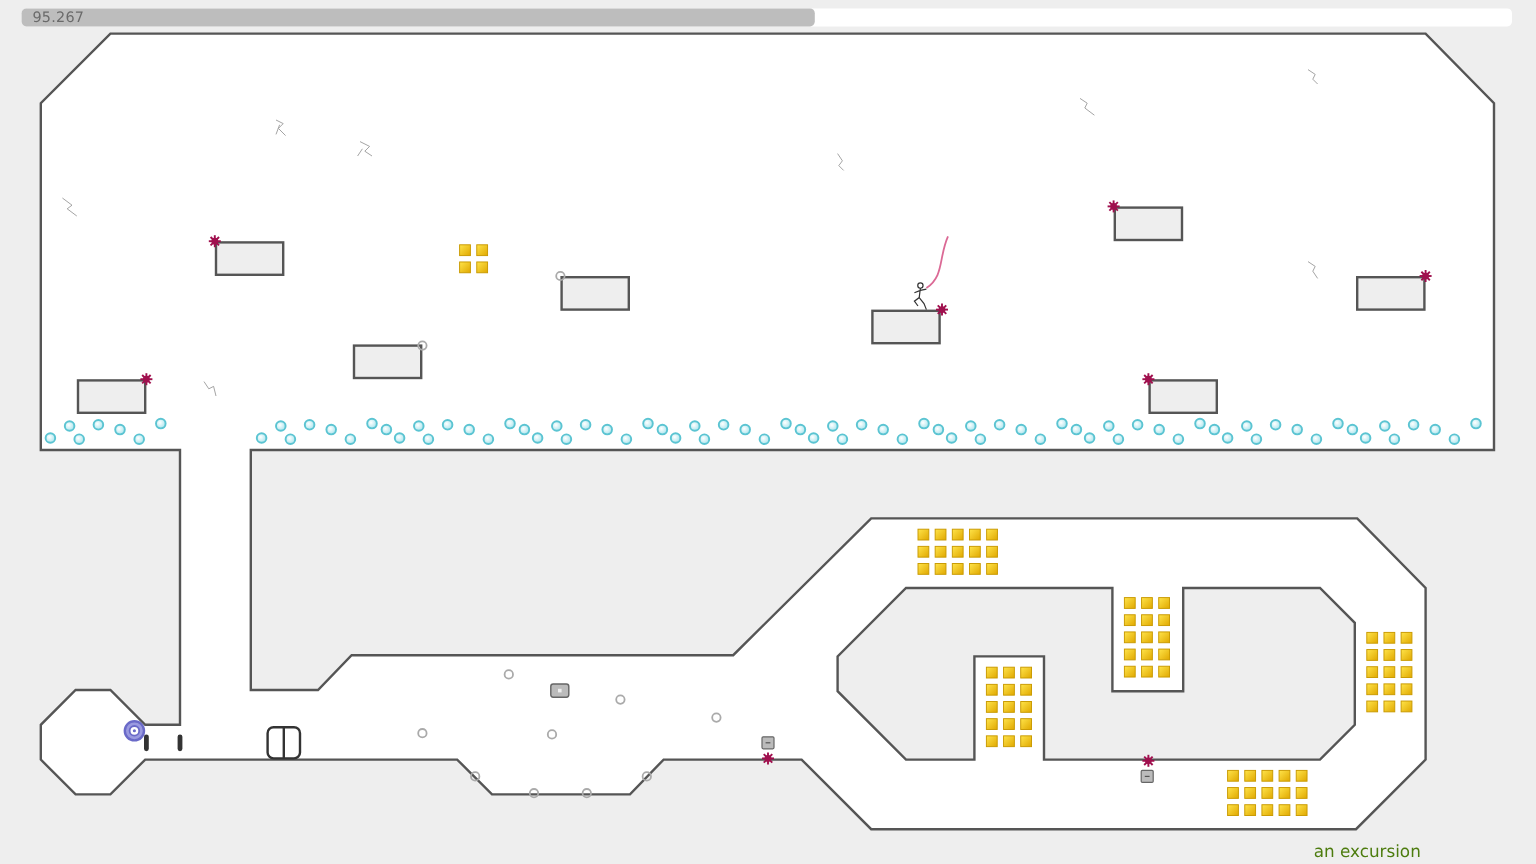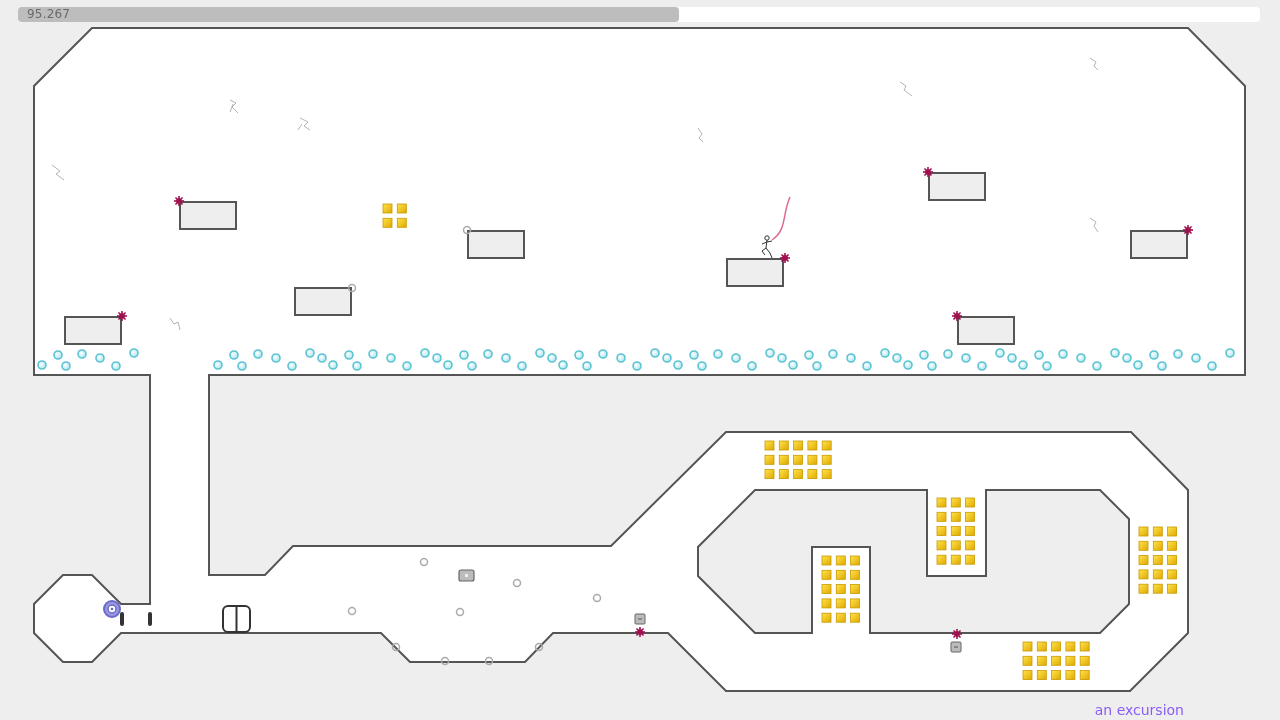--- a/index.html
+++ b/index.html
@@ -1,20 +1,20 @@
 <!DOCTYPE html>
 <html><head>
 <meta charset="utf-8">
 <style>
   html,body{margin:0;padding:0;}
   body{width:1280px;height:720px;background:#eeeeee;position:relative;overflow:hidden;font-family:"DejaVu Sans",sans-serif;}
   #timer-bar{position:absolute;left:18px;top:7px;width:1242px;height:15px;background:#ffffff;border-radius:4px;}
   #timer-fill{position:absolute;left:0;top:0;height:15px;background:#bdbdbd;border-radius:4px;}
   #timer-text{position:absolute;left:9px;top:0;font-size:12px;line-height:15px;color:#6a6a6a;letter-spacing:0.2px;}
-  #level-name{position:absolute;right:96px;bottom:2px;font-size:14px;color:#8b5cf6;}
+  #level-name{position:absolute;right:96px;bottom:2px;font-size:14px;color:#4d7c0f;}
   svg#level{position:absolute;left:0;top:0;}
 </style>
 </head>
 <body>
 
 <div id="timer-bar">
   <div id="timer-fill" style="width: 53.2%;"></div>
   <span id="timer-text">95.267</span>
 </div>
 

